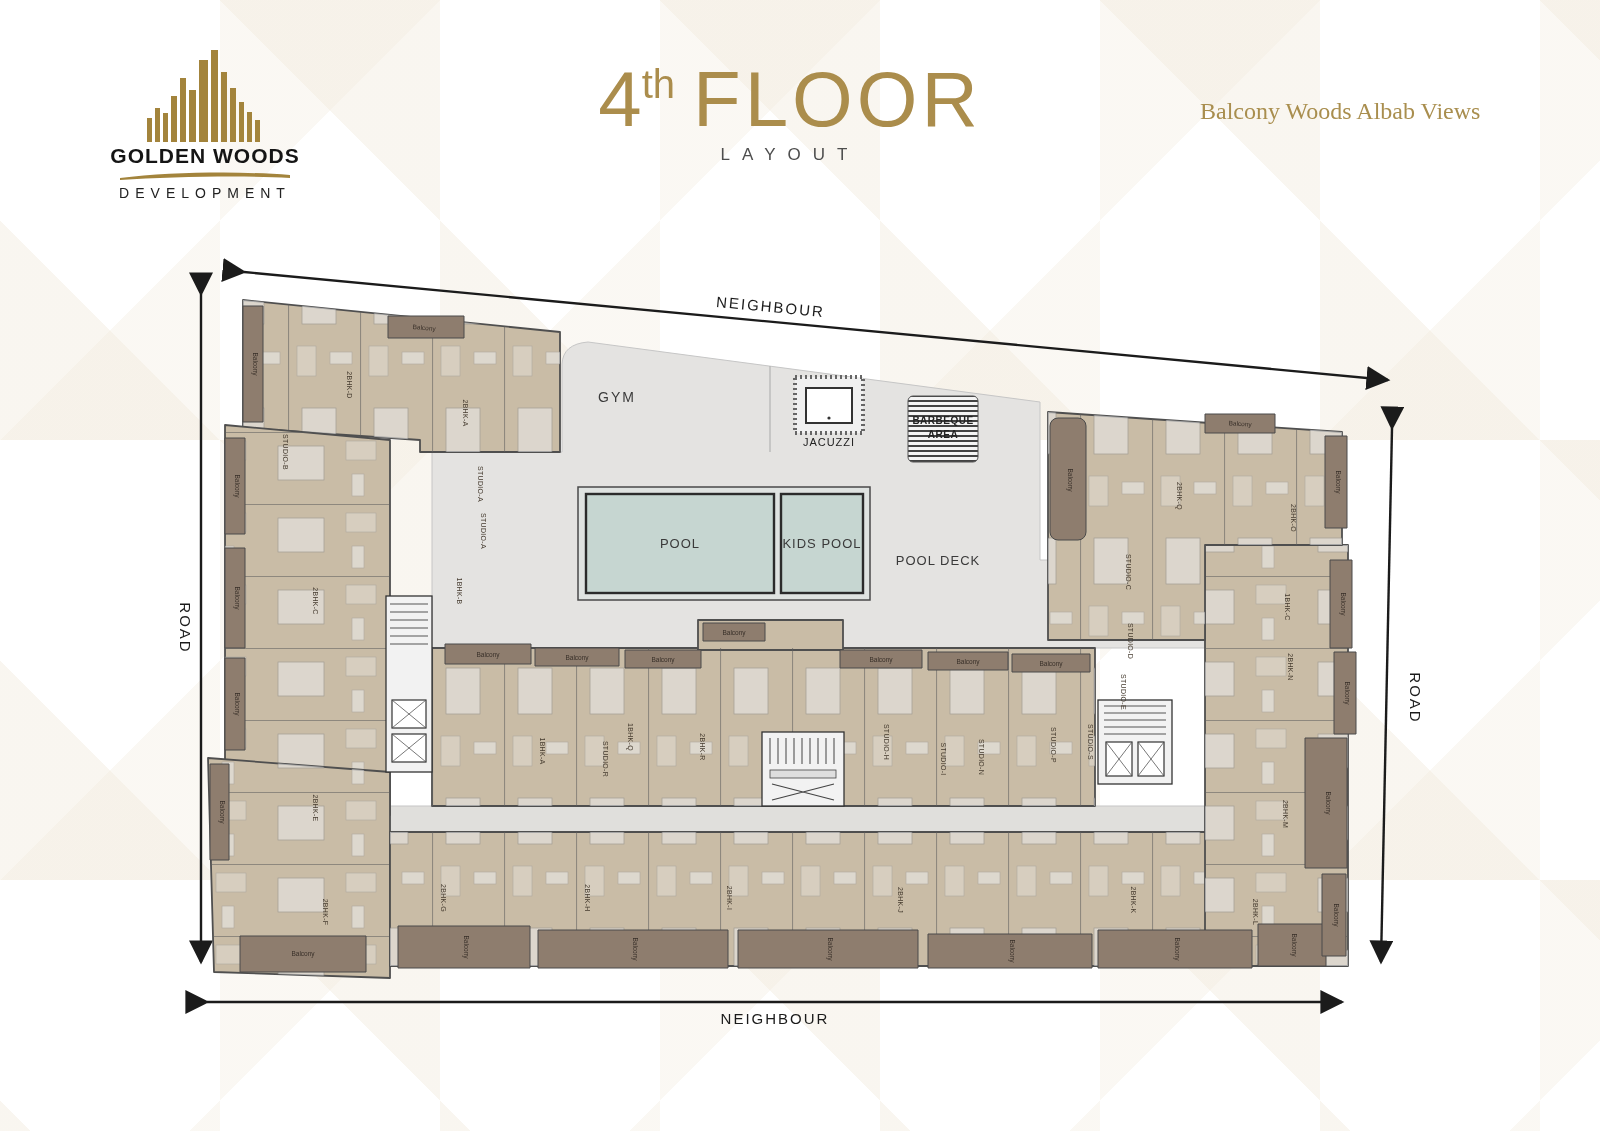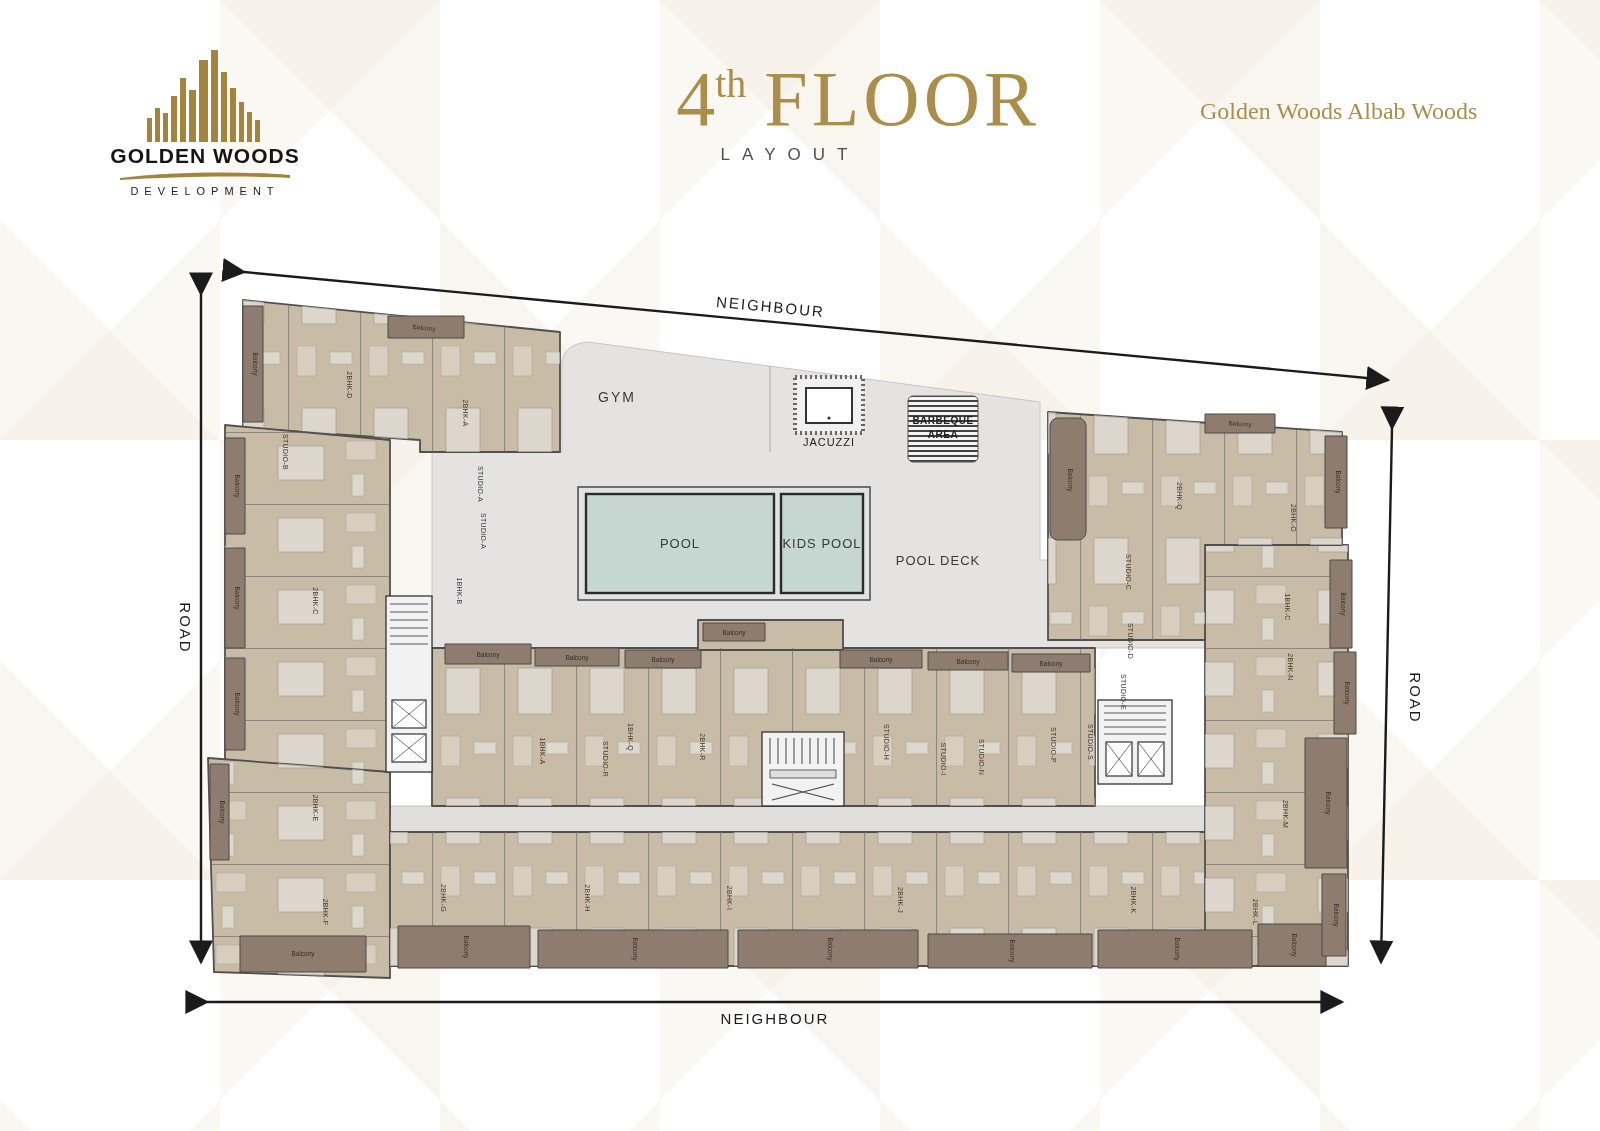--- a/index.html
+++ b/index.html
@@ -11,23 +11,23 @@
       #ffffff;
     background-size:440px 440px,440px 440px;
     background-position:0 0,220px 0;
     font-family:"Liberation Sans",sans-serif;
   }
   
   .logo{position:absolute;left:100px;top:50px;width:210px;text-align:center;}
   .logo .bars{display:block;margin:0 auto;}
   .logo .name{font-size:21px;font-weight:bold;letter-spacing:1px;color:#151515;white-space:nowrap;margin-top:2px;}
   .logo .swoosh{display:block;margin:3px auto 0;}
-  .logo .division{font-size:11px;letter-spacing:6px;color:#222;margin-top:5px;}
+  .logo .division{font-size:14px;letter-spacing:6px;color:#222;margin-top:5px;}
   .title-block{position:absolute;left:540px;top:44px;width:500px;text-align:center;color:#ab8d4c;}
-  .floor-title{font-family:Liberation Serif, serif;font-size:78px;line-height:80px;white-space:nowrap;text-align:right;}
+  .floor-title{font-family:Liberation Sans, sans-serif;font-size:78px;line-height:80px;white-space:nowrap;}
   .floor-title sup{font-size:40px;vertical-align:28px;letter-spacing:0;}
   .floor-title .word{margin-left:18px;letter-spacing:4px;}
   .layout-sub{font-size:17px;letter-spacing:12px;color:#4e4e4e;margin-top:6px;font-family:"Liberation Sans",sans-serif;}
   .project-name{position:absolute;left:1200px;top:98px;width:300px;font-family:"Liberation Serif",serif;
     font-size:24px;color:#a98e4e;white-space:nowrap;}
   
   svg.plan{position:absolute;left:0;top:0;}
   svg.plan text{font-family:"Liberation Sans",sans-serif;}
   .t-dim{font-size:15px;letter-spacing:2px;fill:#1b1b1b;}
   .t-amenity{font-size:14px;letter-spacing:2px;fill:#3a3a3a;}
@@ -72,21 +72,21 @@
     <div class="division">DEVELOPMENT</div>
   </div>
 
   <div class="title-block">
     <div class="floor-title">
       <span>4</span><sup>th</sup><span class="word">FLOOR</span>
     </div>
     <div class="layout-sub">LAYOUT</div>
   </div>
 
-  <div class="project-name">Golden Woods Albab Woods</div>
+  <div class="project-name">Balcony Woods Albab Views</div>
 
   <svg class="plan" width="1600" height="1131" viewBox="0 0 1600 1131">
     <defs>
       <marker id="ah" markerWidth="12" markerHeight="12" refX="9" refY="5" orient="auto">
         <path d="M0,0 L10,5 L0,10 Z" fill="#1b1b1b"></path>
       </marker>
       <pattern id="roomsH" width="72" height="130" patternUnits="userSpaceOnUse">
         <rect width="72" height="130" fill="none"></rect>
         <line x1="0.5" y1="0" x2="0.5" y2="130" stroke="#5d5d5d" stroke-width="1.2"></line>
         <rect x="14" y="18" width="34" height="46" fill="#ececec" stroke="#8a8a8a" stroke-width="0.8"></rect>

